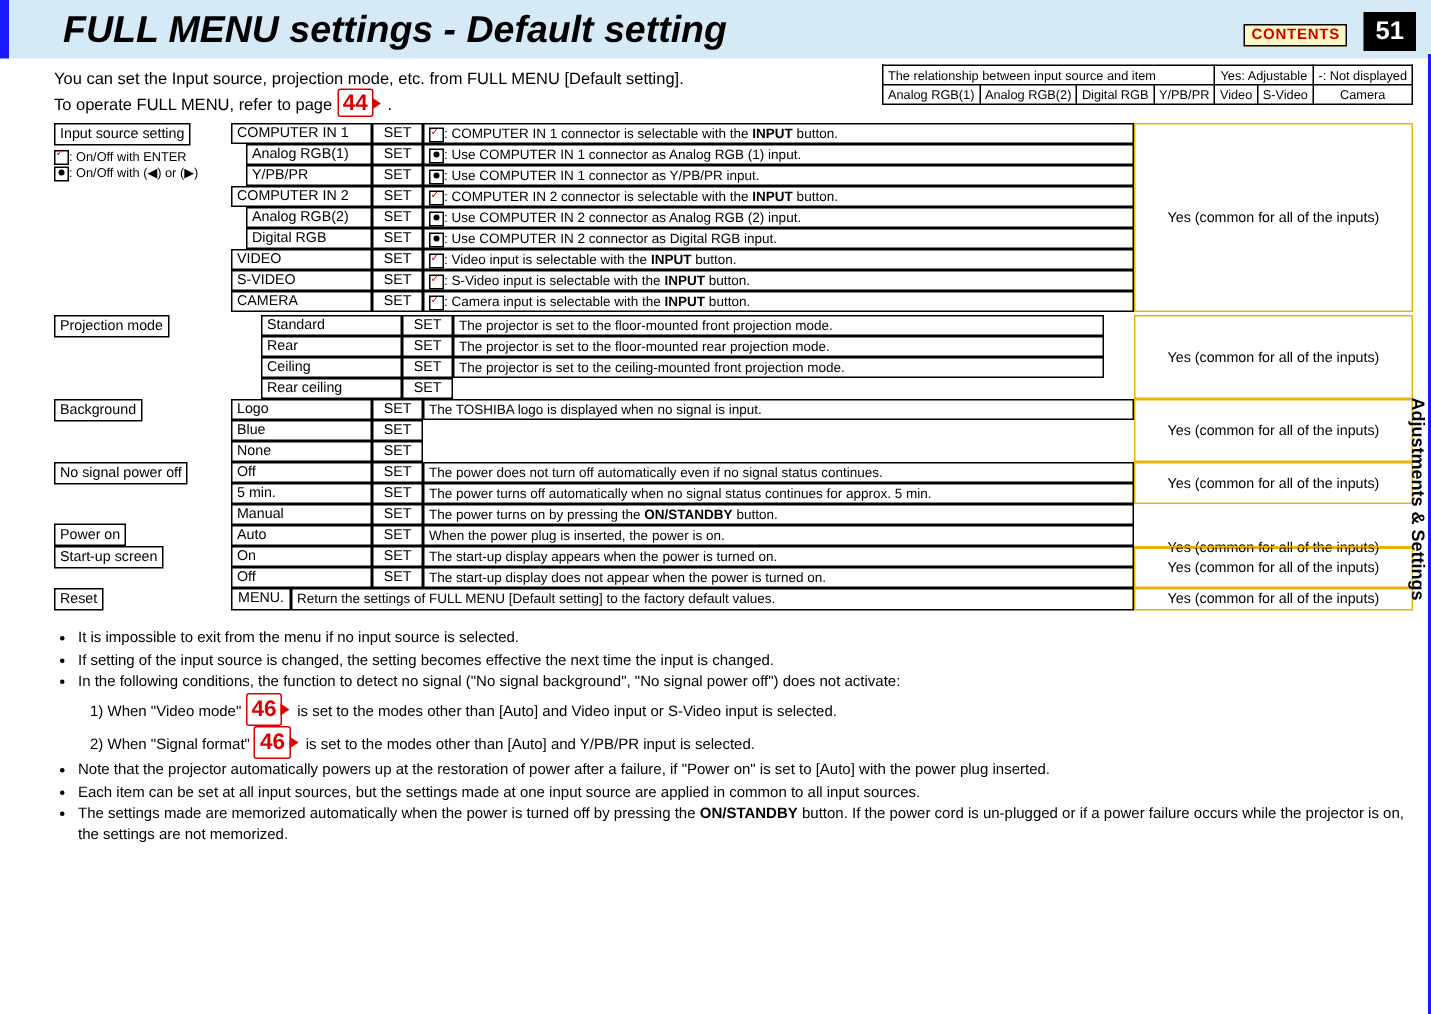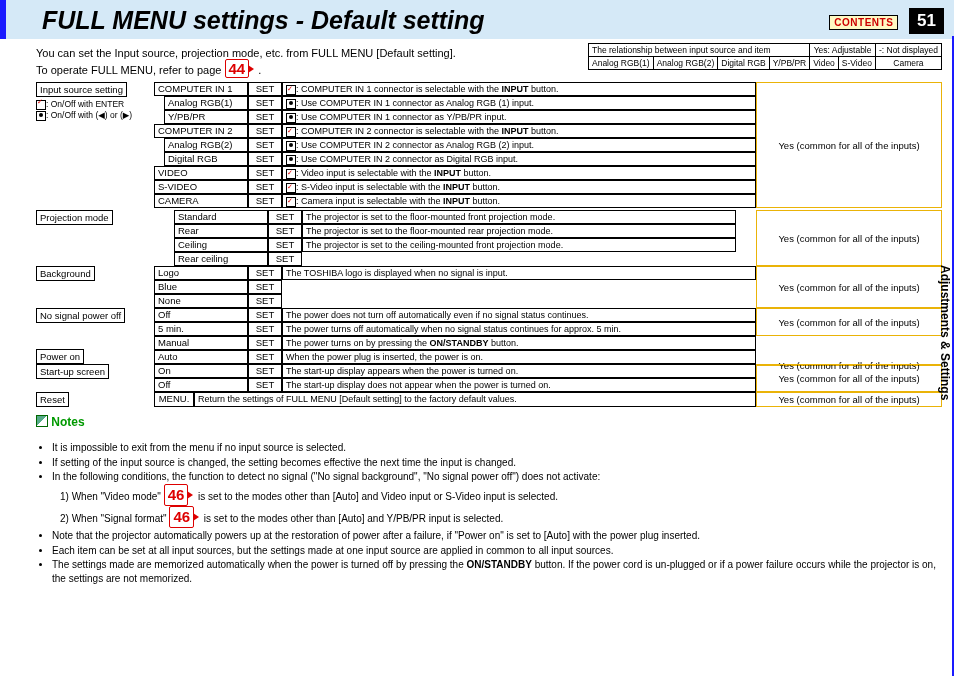--- a/index.html
+++ b/index.html
@@ -249,21 +249,20 @@
       <div class="c3" style="width:34px;">MENU.</div>
       <div class="c4" style="flex:1;">Return the settings of FULL MENU [Default setting] to the factory default values.</div>
       <div class="c5">
         <div class="c5i">Yes (common for all of the inputs)</div>
       </div>
     </div>
   </div>
 
 <div style="padding:0 12px 0 36px;">
 <div class="notes">
-  <h4><span class="notes-ic"></span> <span>Notes</span></h4>
   <ul id="noteslist">
         <li>It is impossible to exit from the menu if no input source is selected.</li>
         <li>If setting of the input source is changed, the setting becomes effective the next time the input is changed.</li>
         <li>In the following conditions, the function to detect no signal ("No signal background", "No signal power off") does not activate:<br><span style="margin-left:8px;">1) When "Video mode" <span class="ref">46</span><span style="margin-left:7px;"> is set to the modes other than [Auto] and Video input or S-Video input is selected.</span></span><br><span style="margin-left:8px;">2) When "Signal format" <span class="ref">46</span><span style="margin-left:7px;"> is set to the modes other than [Auto] and Y/PB/PR input is selected.</span></span></li>
         <li>Note that the projector automatically powers up at the restoration of power after a failure, if "Power on" is set to [Auto] with the power plug inserted.</li>
         <li>Each item can be set at all input sources, but the settings made at one input source are applied in common to all input sources.</li>
         <li>The settings made are memorized automatically when the power is turned off by pressing the <b>ON/STANDBY</b> button. If the power cord is un-plugged or if a power failure occurs while the projector is on, the settings are not memorized.</li>
       </ul>
 </div>
 </div>

